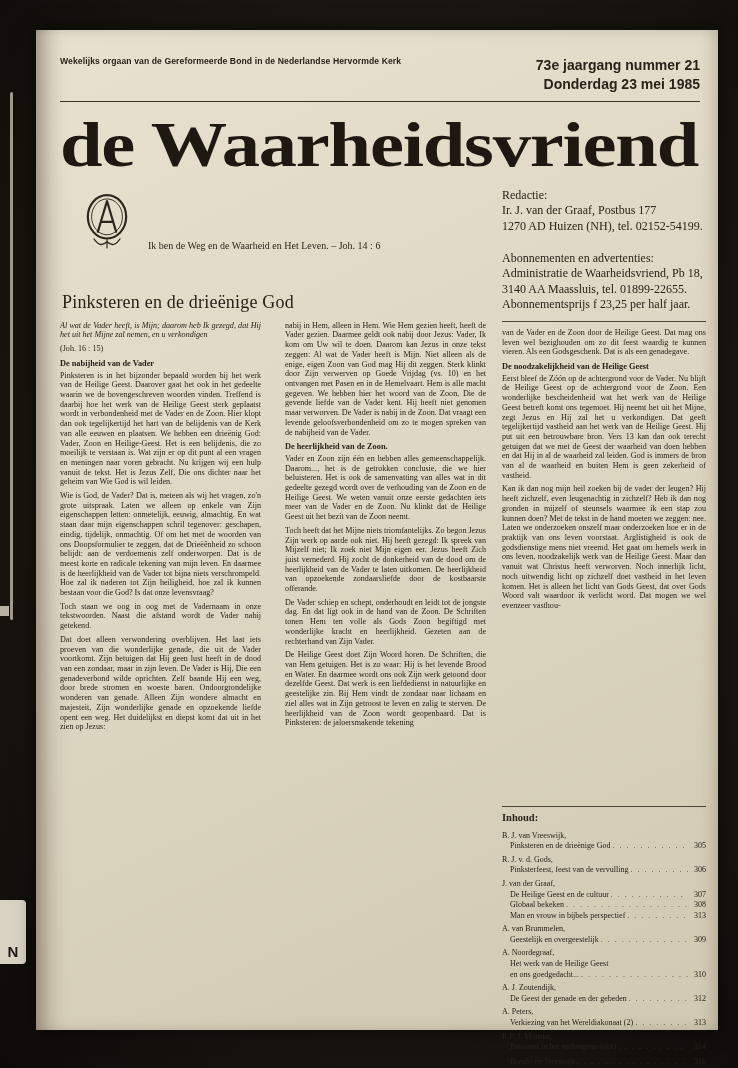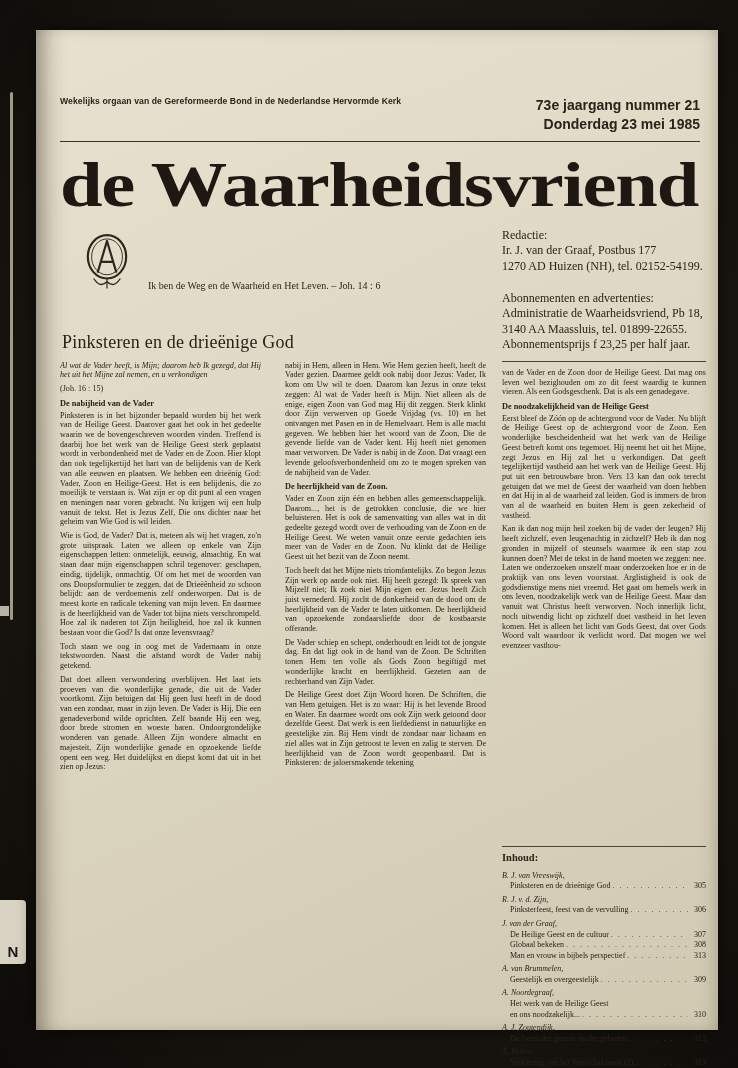--- a/index.html
+++ b/index.html
@@ -23,21 +23,21 @@
     position:absolute;left:36px;top:30px;width:682px;height:1000px;
     background:linear-gradient(155deg,#e7e1cf 0%,#ded7c3 45%,#d1c9b2 100%);
     box-shadow: inset 20px 0 26px -16px rgba(40,30,15,.55),
                 inset -12px 0 20px -14px rgba(40,30,15,.35),
                 0 0 18px rgba(0,0,0,.6);
     box-sizing:border-box;
     padding:26px 18px 0 24px;
     color:#29231a;
   }
   
-  .header-row{display:flex;justify-content:space-between;align-items:flex-start;margin-top:40px;}
+  .header-row{display:flex;justify-content:space-between;align-items:flex-start;}
   .header-tagline{font-family:"Liberation Sans",sans-serif;font-weight:bold;font-size:8.6px;
     letter-spacing:.1px;max-width:430px;}
   .header-issue{font-family:"Liberation Sans",sans-serif;font-weight:bold;font-size:14px;
     text-align:right;width:168px;line-height:1.35;}
   .header-rule{border:none;border-top:1.4px solid #3a332a;margin:7px 0 2px 0;}
   
   .masthead{height:80px;overflow:hidden;}
   .masthead text{font-family:"Liberation Serif",serif;font-weight:bold;fill:#1d1812;}
   
   .content-row{display:flex;gap:16px;margin-top:2px;}
@@ -59,21 +59,21 @@
   .acol p{margin:0 0 4px 0;}
   .quote{font-style:italic;margin:0 4px 3px 16px;}
   .quote-ref{font-style:normal;margin:0 0 6px 40px;font-size:8.1px;}
   .sec-head{font-weight:bold;font-size:8.3px;margin:5px 0 2px 0;text-align:left;}
   
   .col3-body{height:470px;overflow:hidden;font-size:8.1px;line-height:9.7px;text-align:justify;}
   .col3-body p{margin:0 0 4px 0;}
   
   .toc{font-size:8px;line-height:10.6px;}
   .toc-title{font-weight:bold;font-size:10.5px;margin:2px 0 7px 0;}
-  .toc-author{font-style:italic;margin-top:3px;}
+  .toc-author{margin-top:3px;}
   .toc-line{display:flex;align-items:baseline;padding-left:8px;}
   .toc-line.italic .toc-text{font-style:italic;}
   .toc-text{}
   .toc-dots{flex:1;overflow:hidden;white-space:nowrap;color:#3d362a;margin:0 2px;}
   .toc-dots::after{content:". . . . . . . . . . . . . . . . . . . . . . . . .";letter-spacing:1.5px;}
   .toc-page{min-width:16px;text-align:right;}
   .toc-line.nopage .toc-dots,.toc-line.nopage .toc-page{visibility:hidden;flex:0;min-width:0;}
   
   .page-num{font-weight:bold;font-size:9px;text-align:right;margin-top:10px;padding-right:2px;}
 </style>
@@ -171,21 +171,21 @@
       <div class="toc">
         <div class="toc-title">Inhoud:</div>
 
         <div class="toc-author">B. J. van Vreeswijk,</div>
         <div class="toc-line">
           <span class="toc-text">Pinksteren en de drieënige God</span>
           <span class="toc-dots"></span>
           <span class="toc-page">305</span>
         </div>
 
-        <div class="toc-author">R. J. v. d. Zijn,</div>
+        <div class="toc-author">R. J. v. d. Gods,</div>
         <div class="toc-line">
           <span class="toc-text">Pinksterfeest, feest van de vervulling</span>
           <span class="toc-dots"></span>
           <span class="toc-page">306</span>
         </div>
 
         <div class="toc-author">J. van der Graaf,</div>
         <div class="toc-line">
           <span class="toc-text">De Heilige Geest en de cultuur</span>
           <span class="toc-dots"></span>
@@ -209,21 +209,21 @@
           <span class="toc-page">309</span>
         </div>
 
         <div class="toc-author">A. Noordegraaf,</div>
         <div class="toc-line nopage">
           <span class="toc-text">Het werk van de Heilige Geest</span>
           <span class="toc-dots"></span>
           <span class="toc-page"></span>
         </div>
         <div class="toc-line">
-          <span class="toc-text">en ons noodzakelijk...</span>
+          <span class="toc-text">en ons goedgedacht...</span>
           <span class="toc-dots"></span>
           <span class="toc-page">310</span>
         </div>
 
         <div class="toc-author">A. J. Zoutendijk,</div>
         <div class="toc-line">
           <span class="toc-text">De Geest der genade en der gebeden</span>
           <span class="toc-dots"></span>
           <span class="toc-page">312</span>
         </div>

